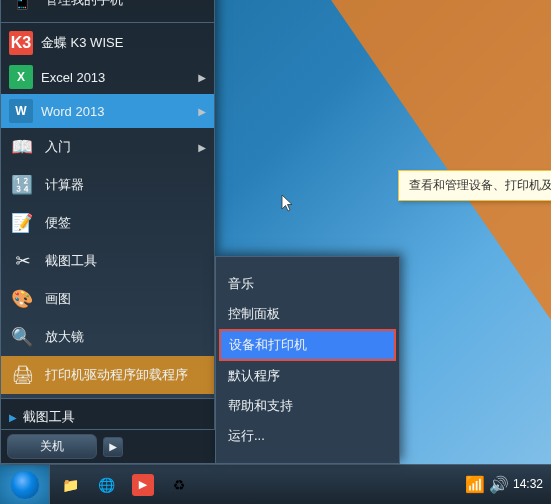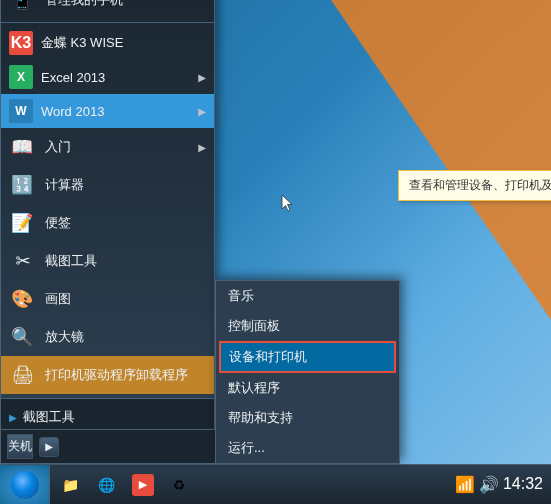--- a/index.html
+++ b/index.html
@@ -99,21 +99,21 @@
     .taskbar-tray {
       display: flex;
       align-items: center;
       padding: 0 8px;
       height: 100%;
       gap: 4px;
     }
 
     .taskbar-clock {
       color: #fff;
-      font-size: 16px;
+      font-size: 12px;
       line-height: 1.3;
     }
 
     
     .start-menu {
       position: absolute;
       bottom: 40px;
       left: 0;
       width: 215px;
       background: #2c3e50;
@@ -220,21 +220,21 @@
     
     .submenu {
       position: absolute;
       left: 215px;
       bottom: 40px;
       width: 185px;
       background: #2c3e50;
       border: 1px solid #4a6278;
       z-index: 300;
       box-shadow: 3px -3px 10px rgba(0,0,0,0.5);
-      padding: 0 0;
+      padding: 12px 0;
     }
 
     .submenu-item {
       display: flex;
       align-items: center;
       padding: 6px 12px;
       cursor: pointer;
       color: #ecf0f1;
       font-size: 13px;
       position: relative;
@@ -273,22 +273,22 @@
       padding: 4px 6px;
       background: #1a252f;
       border-top: 1px solid #4a6278;
       gap: 6px;
     }
 
     .shutdown-btn {
       background: linear-gradient(to bottom, #4a6278, #2c3e50);
       color: #ecf0f1;
       border: 1px solid #3d5166;
-      border-radius: 0;
-      padding: 3px 0;
+      border-radius: 6px;
+      padding: 3px 32px;
       font-size: 12px;
       cursor: pointer;
       font-family: Liberation Sans, sans-serif;
     }
 
     .shutdown-arrow {
       width: 20px;
       height: 20px;
       background: linear-gradient(to bottom, #4a6278, #2c3e50);
       border: 1px solid #3d5166;
@@ -389,21 +389,21 @@
   </div>
 </div>
 
 <div class="submenu">
   <div class="submenu-item">
     <span>音乐</span>
   </div>
   <div class="submenu-item">
     <span>控制面板</span>
   </div>
-  <div class="submenu-item selected" style="border:2px solid #e74c3c;background:#0369a1;margin:0 3px;padding:5px 8px;">
+  <div class="submenu-item selected" style="border:2px solid #e74c3c;background:#3b82f6;margin:0 3px;padding:5px 8px;">
     <span>设备和打印机</span>
   </div>
   <div class="submenu-item">
     <span>默认程序</span>
   </div>
   <div class="submenu-item">
     <span>帮助和支持</span>
   </div>
   <div class="submenu-item">
     <span>运行...</span>

